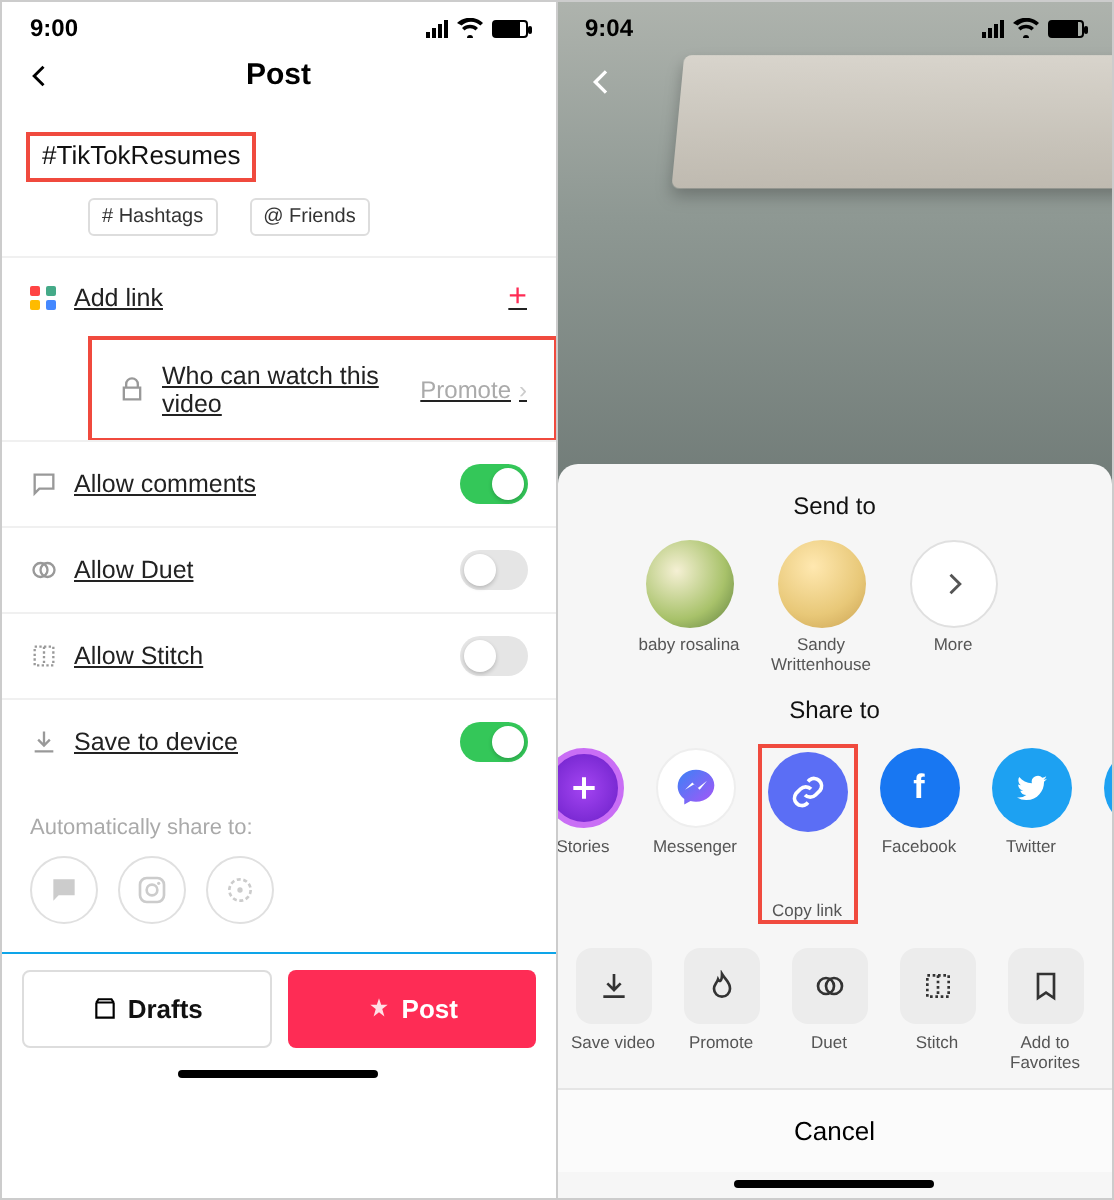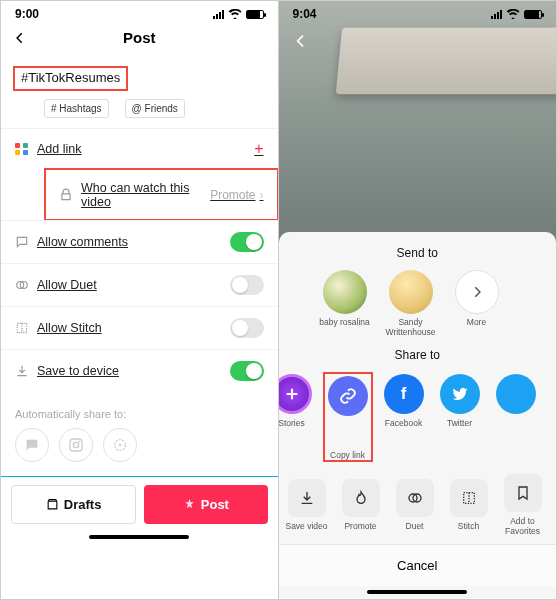--- a/index.html
+++ b/index.html
@@ -66,21 +66,21 @@
   .sitem .sc { width:40px; height:40px; border-radius:50%; display:flex; align-items:center; justify-content:center; color:#fff; font-size:17px; font-weight:600; }
   .sitem .cap { font-size:8.5px; color:#555; margin-top:4px; text-align:center; }
   .sc.stories { background:radial-gradient(circle,#a445f2,#6a1fc7); border:3px solid #c96ef5; box-sizing:border-box; }
   .sc.msgr { background:#fff; border:1px solid #eee; }
   .sc.link { background:#5b6ef5; }
   .sc.fb { background:#1877f2; }
   .sc.tw { background:#1da1f2; }
   .sc.dm { background:#1da1f2; }
   .hl2 { border:2px solid #f04a3e; padding:2px 2px 0; margin:-2px 0;gap:30px; }
   .act-row { display:flex; padding:8px 4px 8px; gap:6px; overflow:hidden; }
-  .aitem { display:flex; flex-direction:column; align-items:center; width:48px; flex-shrink:0;justify-content:center; }
+  .aitem { display:flex; flex-direction:column; align-items:center; width:48px; flex-shrink:0; }
   .aitem .ac { width:38px; height:38px; border-radius:8px; background:#ececec; display:flex; align-items:center; justify-content:center; color:#333; font-size:16px; }
   .aitem .cap { font-size:8.5px; color:#555; margin-top:4px; text-align:center; }
   .cancel { text-align:center; padding:13px 0; font-size:13px; border-top:1px solid #e5e5e5; background:#fbfbfb; }
   .homebar2 { height:4px; width:100px; background:#000; border-radius:3px; margin:4px auto 5px; }
   svg { display:block; }
   .dots4 { display:grid; grid-template-columns:6px 6px; grid-gap:2px; }
   .dots4 i { width:5px; height:5px; border-radius:1px; }
 </style>
 </head>
 <body>
@@ -277,20 +277,35 @@
       <h4>Share to</h4>
       <div class="share-row">
         <div class="sitem">
           <div class="sc stories">
             <svg width="16" height="16" viewBox="0 0 24 24">
                 <path fill="#fff" d="M12 4v16M4 12h16" stroke="#fff" stroke-width="3"></path>
               </svg>
           </div>
           <div class="cap">Stories</div>
         </div>
+        <div class="sitem">
+          <div class="sc msgr">
+            <svg width="22" height="22" viewBox="0 0 24 24">
+                <path fill="url(#mg)" d="M12 2C6.5 2 2 6 2 11c0 2.8 1.4 5.3 3.6 7v3l3.4-1.9c1 .3 2 .4 3 .4 5.5 0 10-4 10-9S17.5 2 12 2z"></path>
+                <defs>
+                  <linearGradient id="mg" x1="0" x2="1" y1="0" y2="1">
+                    <stop stop-color="#3b82f6"></stop>
+                    <stop offset="1" stop-color="#a855f7"></stop>
+                  </linearGradient>
+                </defs>
+                <path fill="#fff" d="M6 13l4-4 3 3 5-4-4 5-3-3z"></path>
+              </svg>
+          </div>
+          <div class="cap">Messenger</div>
+        </div>
         <div class="sitem hl2">
           <div class="sc link">
             <svg width="18" height="18" viewBox="0 0 24 24">
                 <path fill="none" stroke="#fff" stroke-width="2.5" d="M10 14a5 5 0 007 0l3-3a5 5 0 00-7-7l-1 1M14 10a5 5 0 00-7 0l-3 3a5 5 0 007 7l1-1"></path>
               </svg>
           </div>
           <div class="cap">Copy link</div>
         </div>
         <div class="sitem">
           <div class="sc fb">f</div>

